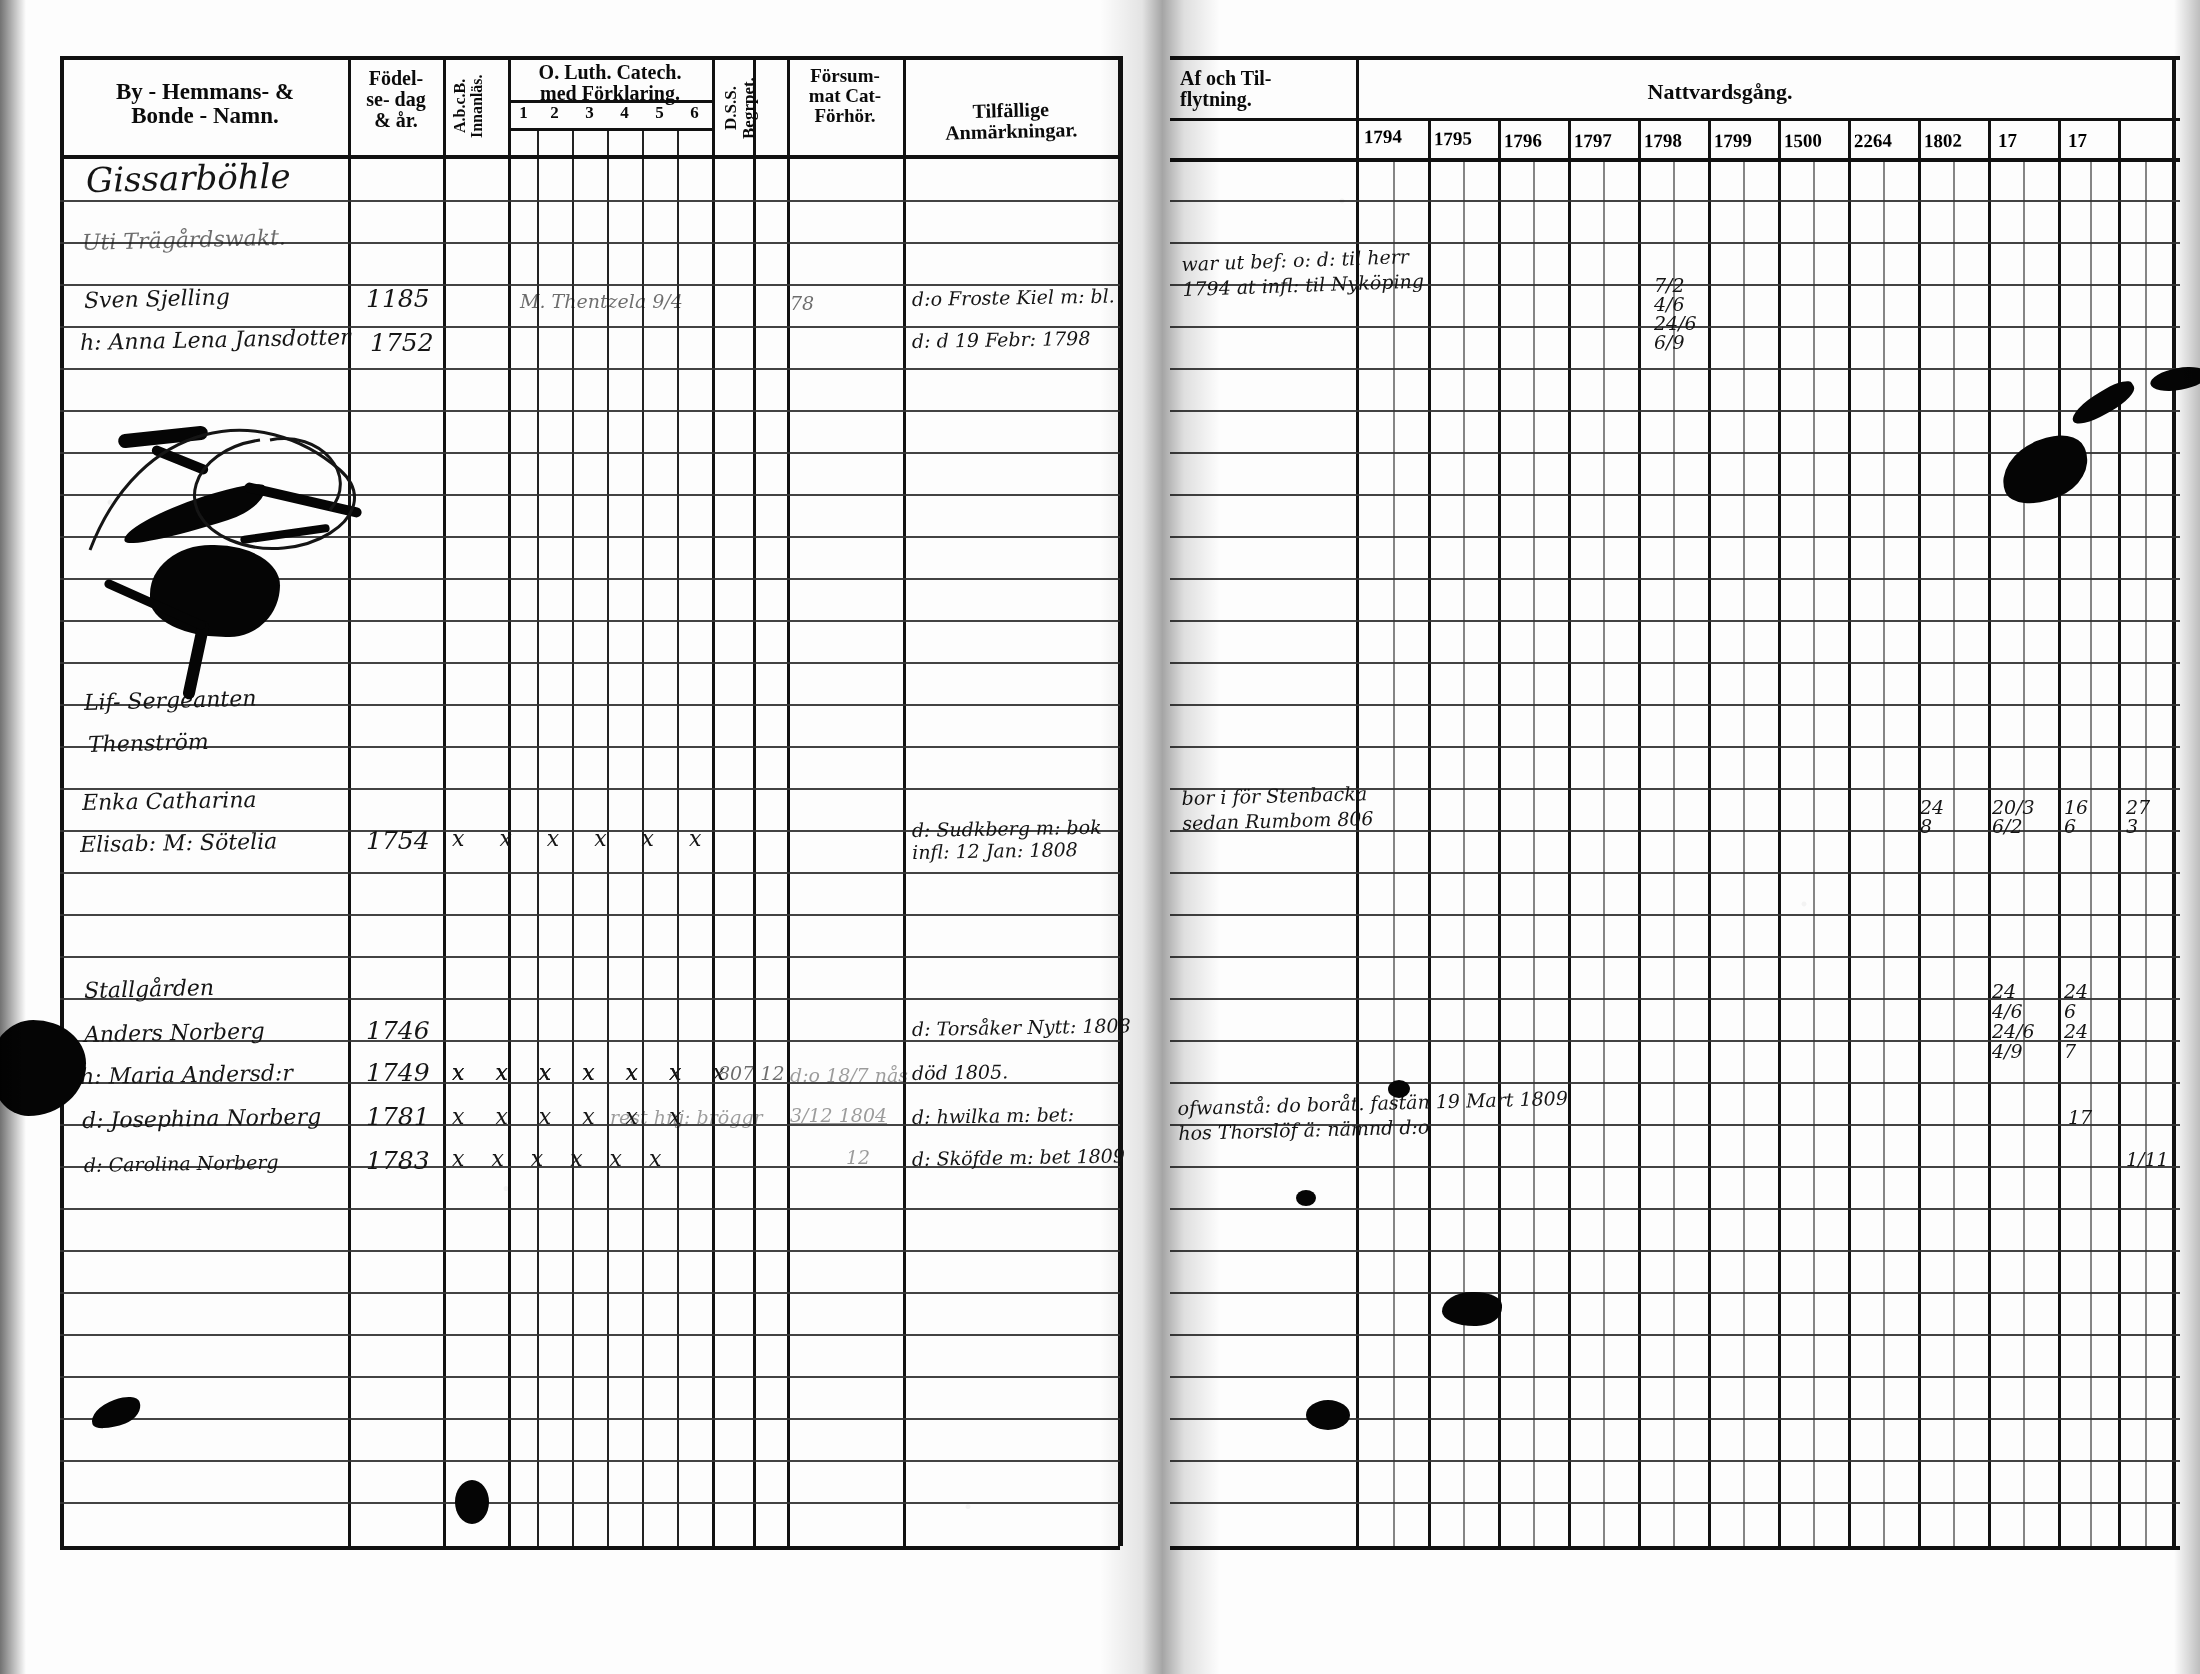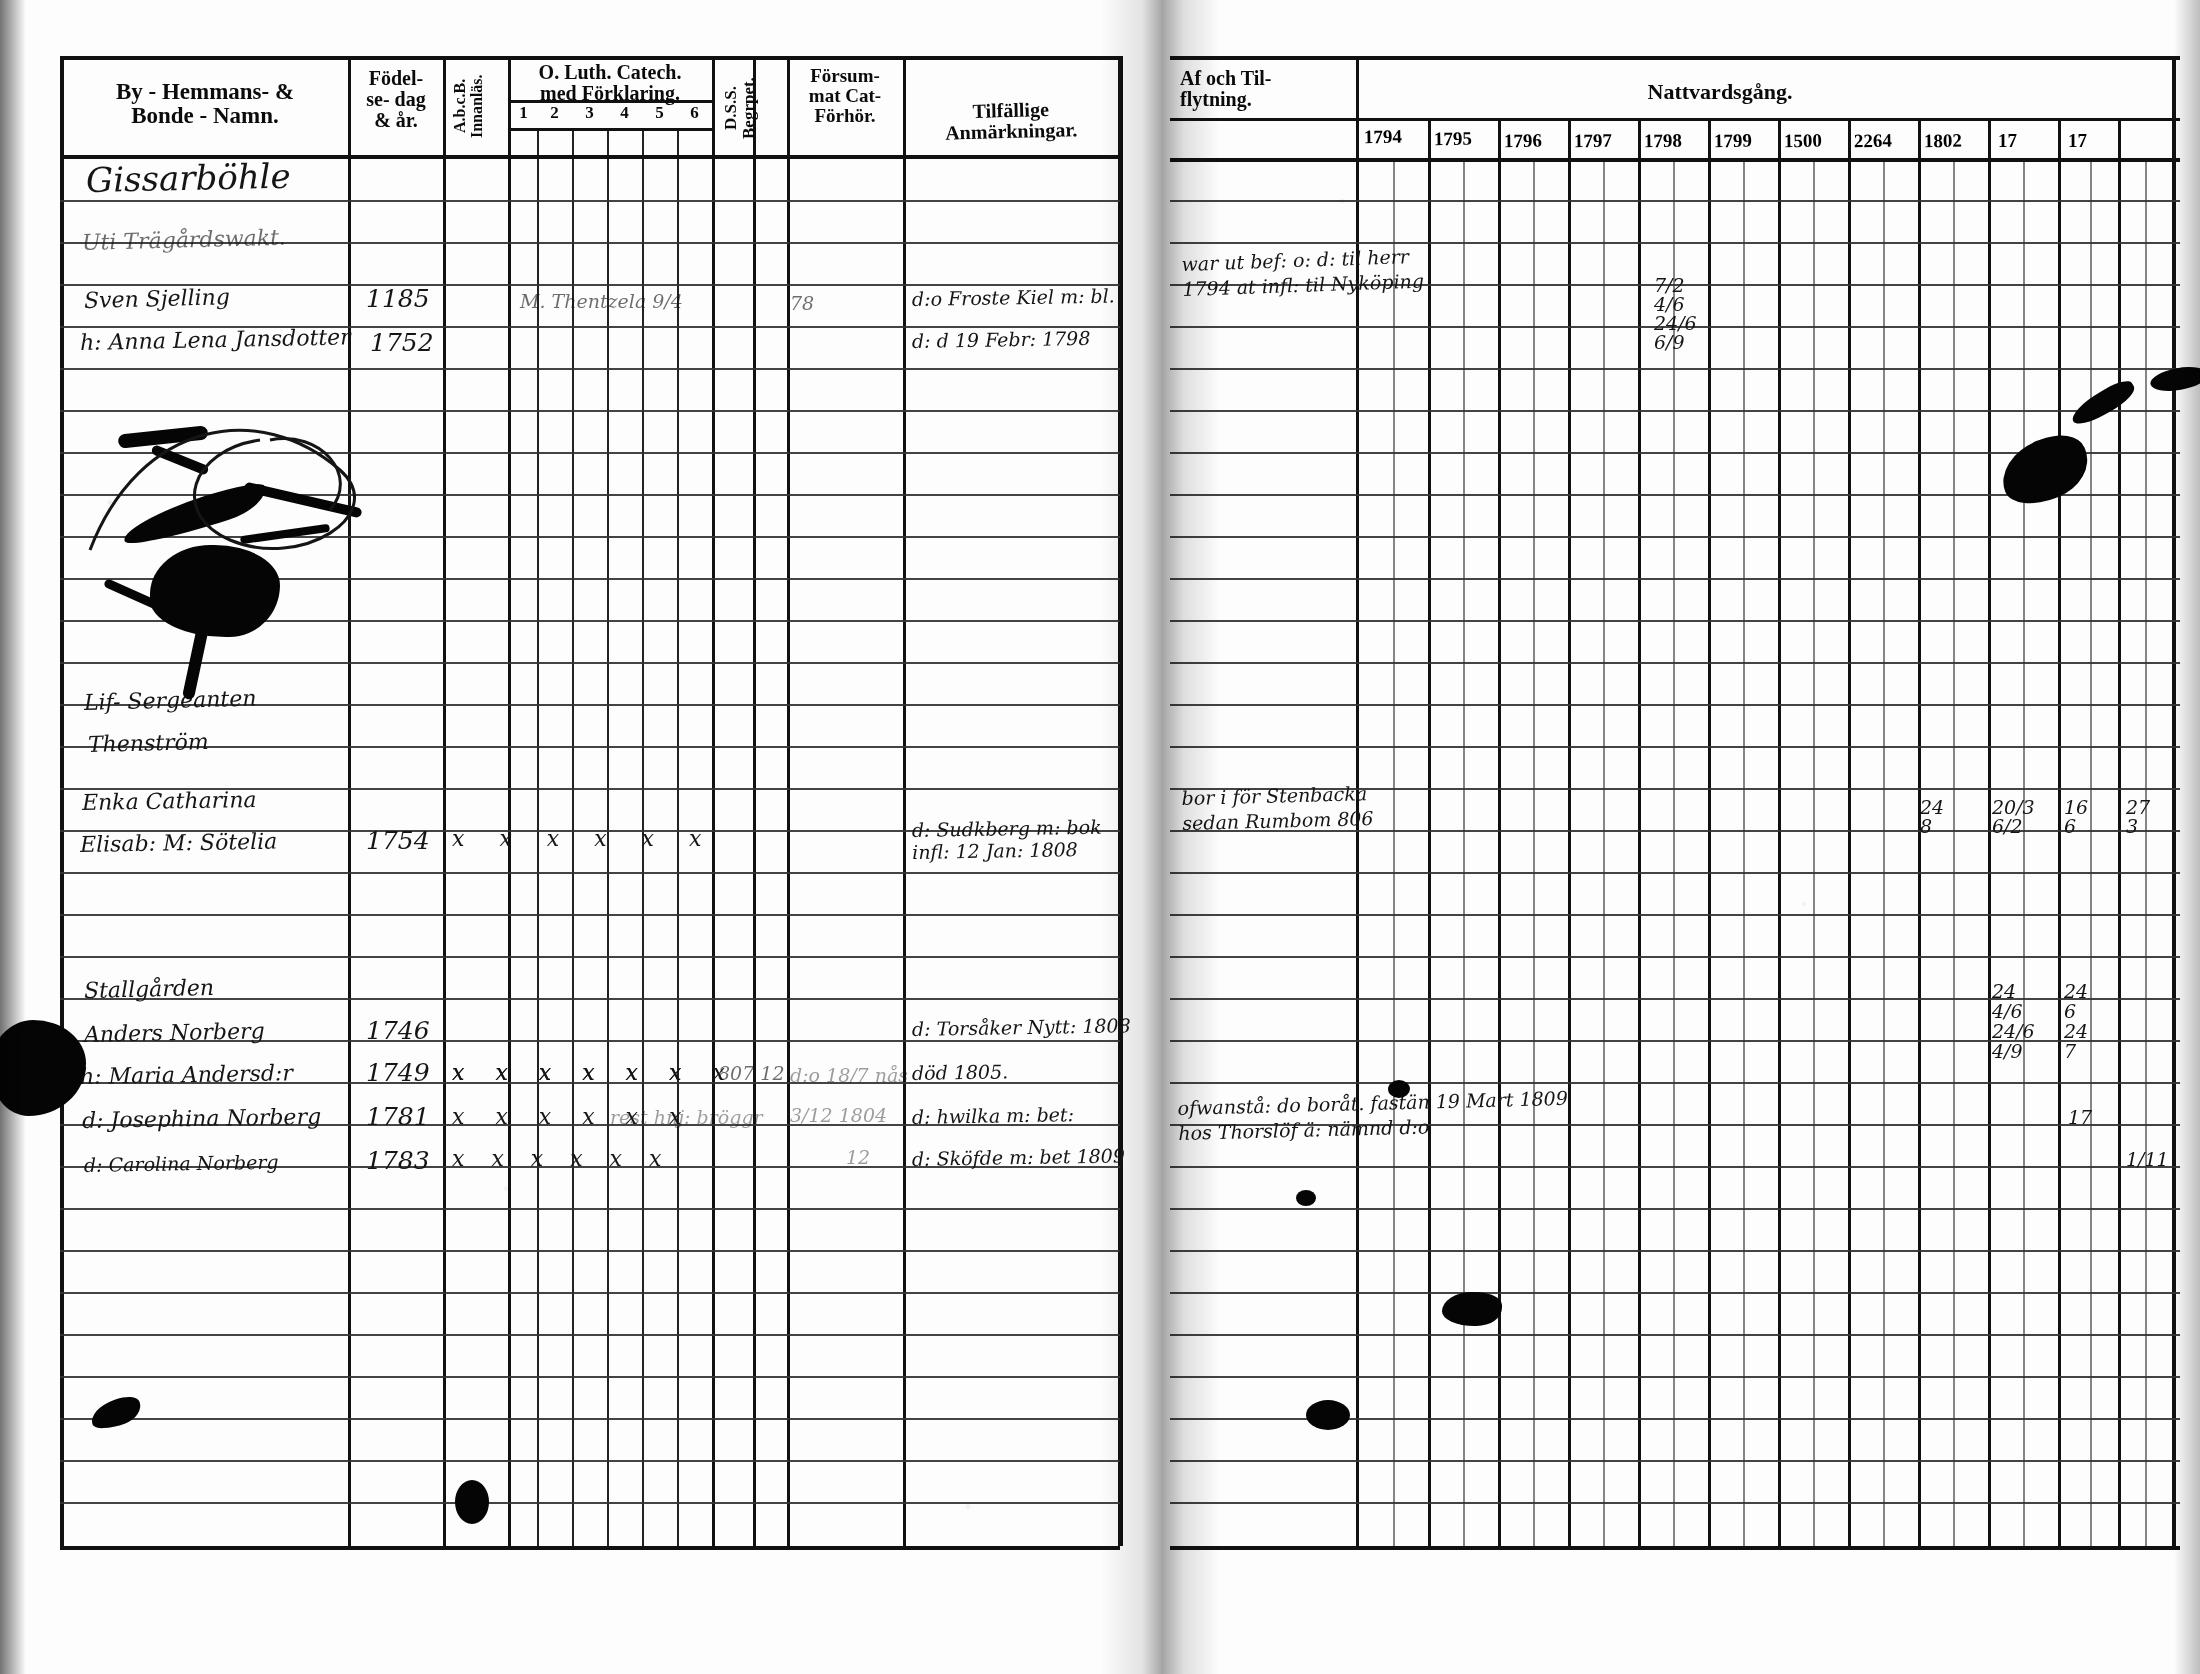--- a/index.html
+++ b/index.html
@@ -185,21 +185,21 @@
     <div class="hw m" style="left:452px;top:826px;letter-spacing:14px;"><span>x   x  x x x x</span></div>
     <div class="hw m" style="left:452px;top:1016px;letter-spacing:12px;margin-top:44px;"><span>x   x x x x x x</span></div>
     <div class="hw m" style="left:452px;top:1060px;letter-spacing:12px;"><span>x  x x x x x</span></div>
     <div class="hw m" style="left:452px;top:1104px;letter-spacing:12px;"><span>x  x x x x x</span></div>
     <div class="hw m" style="left:452px;top:1146px;letter-spacing:10px;"><span>x x x x x x</span></div>
 
     <div class="hw s faint" style="left:520px;top:290px;">M. Thentzela  9/4</div>
     <div class="hw s faint" style="left:718px;top:1062px;"><span>807 12</span></div>
     <div class="hw s faint" style="left:790px;top:292px;">78</div>
     <div class="hw s vfaint" style="left:790px;top:1064px;">d:o 18/7 nås</div>
-    <div class="hw s vfaint" style="left:790px;top:1104px;">3/12 1804</div>
+    <div class="hw s vfaint" style="left:790px;top:1104px;text-decoration:underline;">3/12 1804</div>
     <div class="hw s vfaint" style="left:610px;top:1106px;">rest hnj: bröggr</div>
     <div class="hw s vfaint" style="left:846px;top:1146px;">12</div>
 
     <div class="hw s" style="left:912px;top:288px;transform:rotate(-1deg);"><span>d:o Froste Kiel m: bl.</span></div>
     <div class="hw s" style="left:912px;top:330px;transform:rotate(-1deg);"><span>d: d 19 Febr: 1798</span></div>
     <div class="hw s" style="left:912px;top:820px;transform:rotate(-1deg);white-space:pre-line;line-height:1.15;"><span>d: Sudkberg m: bok
 infl: 12 Jan: 1808</span></div>
     <div class="hw s" style="left:912px;top:1018px;transform:rotate(-1deg);"><span>d: Torsåker Nytt: 1808</span></div>
     <div class="hw s" style="left:912px;top:1062px;transform:rotate(-1deg);"><span>död 1805.</span></div>
     <div class="hw s" style="left:912px;top:1106px;transform:rotate(-1deg);"><span>d: hwilka m: bet:</span></div>

